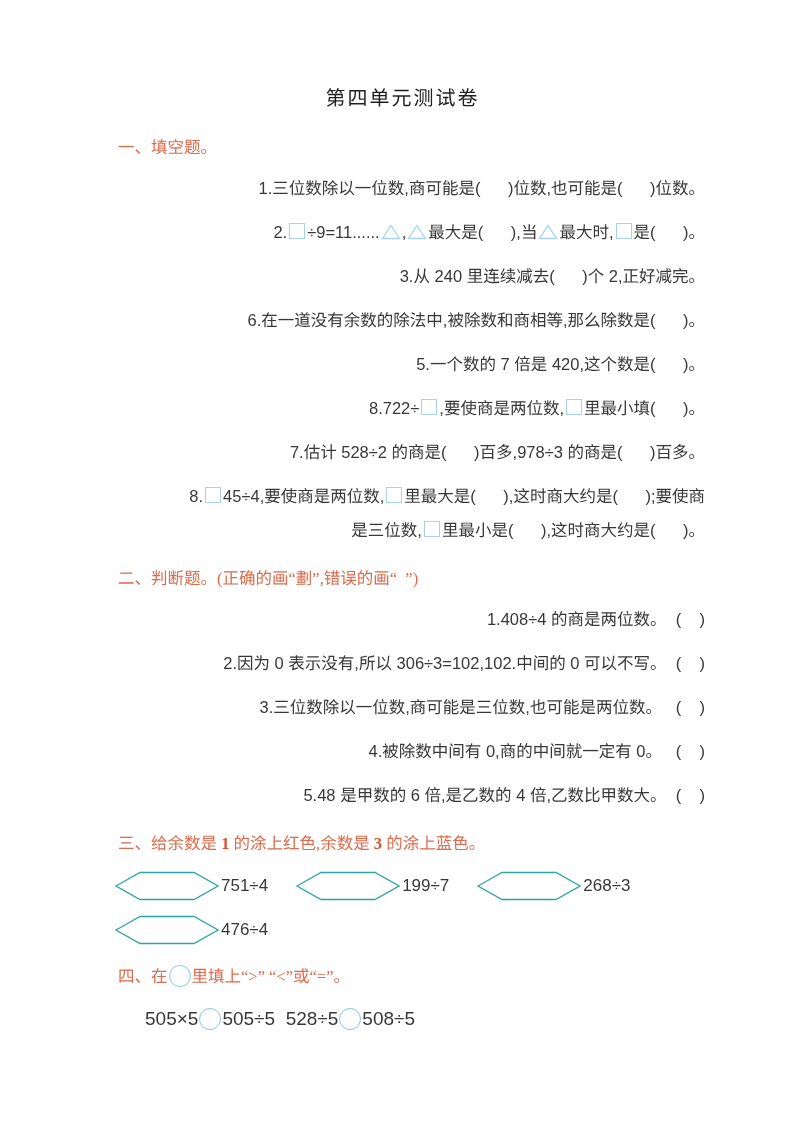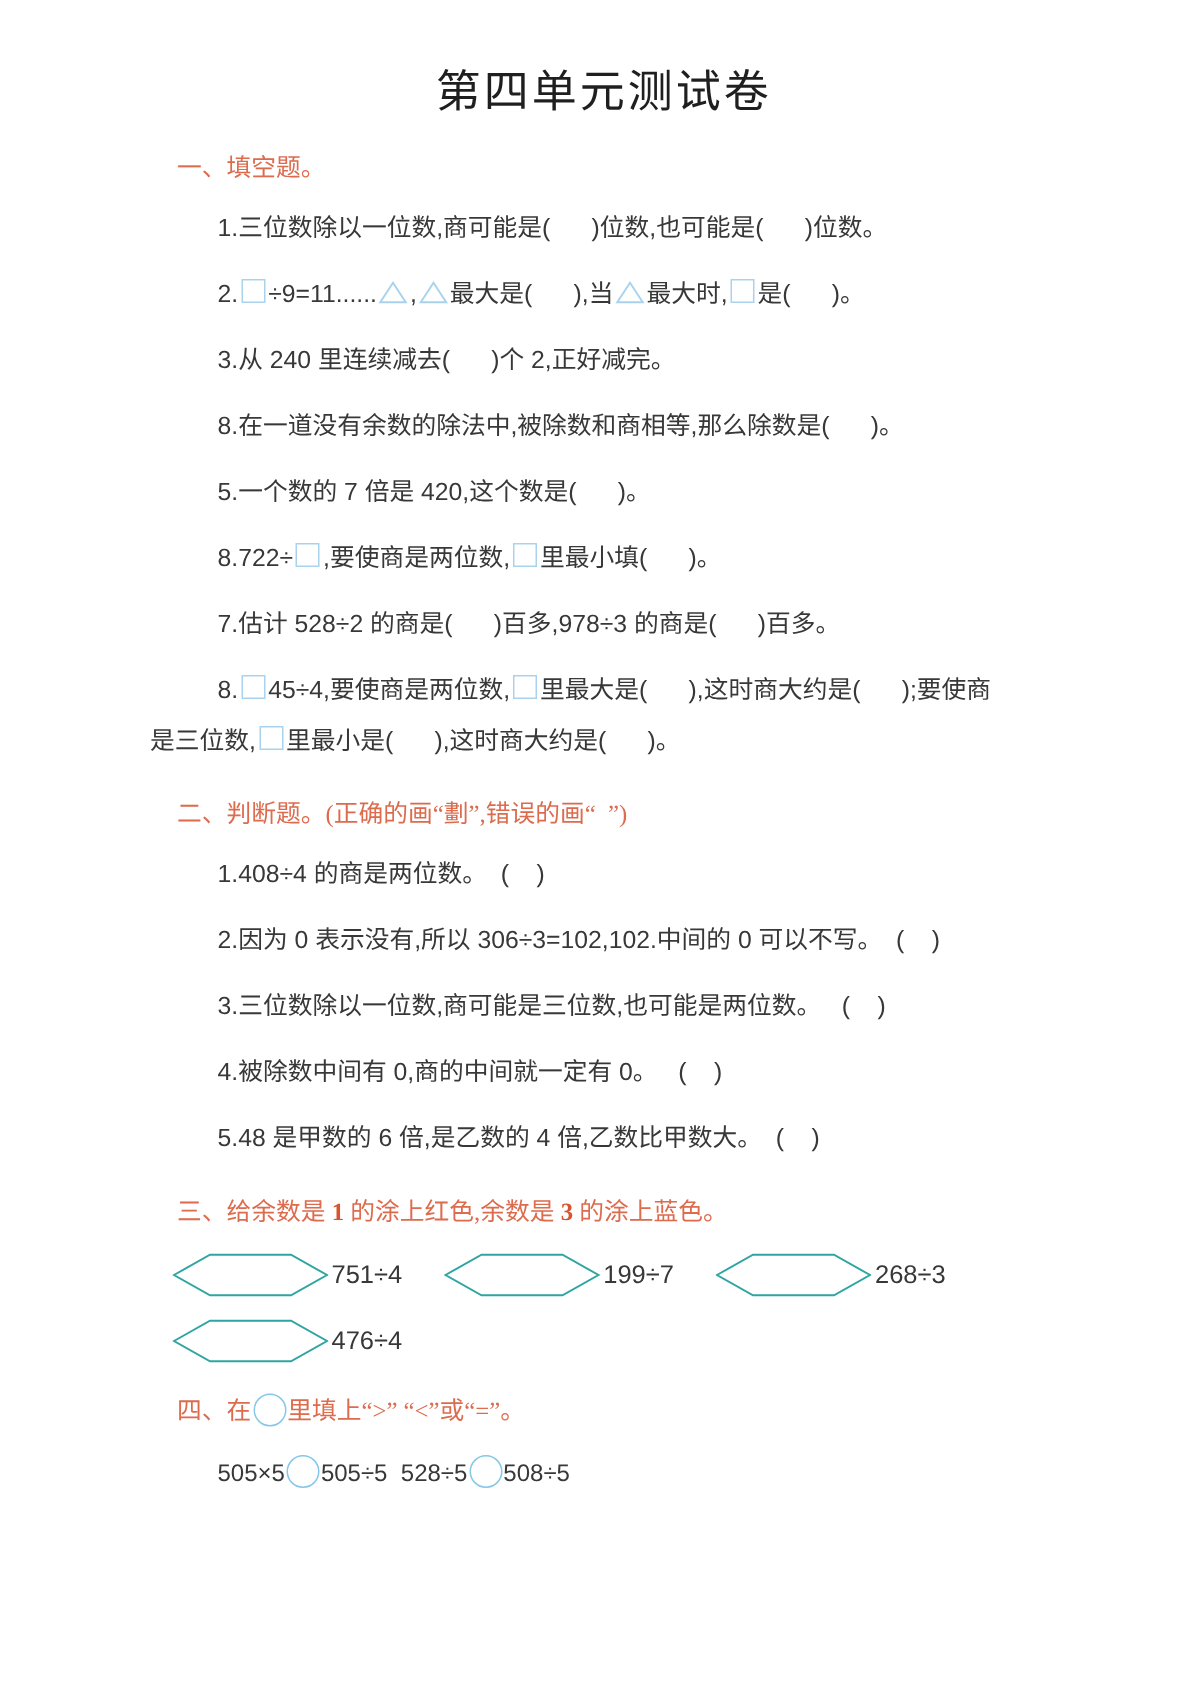--- a/index.html
+++ b/index.html
@@ -4,71 +4,71 @@
 <style>
   html,body{margin:0;padding:0;background:#ffffff;}
   .page{
     width:793px;height:1122px;box-sizing:border-box;
     background:#ffffff;color:#383838;
     font-family:"Liberation Sans","DejaVu Sans",sans-serif;
     padding:0 88px 0 100px;overflow:hidden;position:relative;
   }
   .title{
     font-family:"Liberation Serif","DejaVu Serif",serif;
-    font-size:30px;line-height:36px;font-weight:500;color:#1f1f1f;
-    text-align:center;padding-top:44px;letter-spacing:2px;
+    font-size:20px;line-height:36px;font-weight:500;color:#1f1f1f;
+    text-align:center;padding-top:80px;letter-spacing:2px;
   }
   .sec-heading{
     color:#dd6c4e;font-size:16.5px;line-height:26px;
     margin:19px 0 0 18px;white-space:pre-wrap;font-weight:500;font-family:Liberation Serif, serif;
   }
   .sec-heading .bold-run{font-weight:700;color:#d8542e;}
   .question{
     font-size:16.5px;line-height:34px;margin:10px 0 0 0;
-    padding-left:45px;white-space:pre-wrap;
+    padding-left:45px;white-space:pre-wrap;text-align:right;
   }
   .question.q-wrap{padding-left:0;text-indent:45px;}
   .sh-sq{
     display:inline-block;width:14px;height:14px;background:#fff;
     border:1.5px solid #a9d3ec;vertical-align:-1px;margin:0 2px;
   }
   .sh-tr{vertical-align:-2px;margin:0 1px;}
   .sh-tr polygon{fill:#ffffff;stroke:#a9d3ec;stroke-width:1.3;}
   .sh-ci{
     display:inline-block;width:20px;height:20px;background:#fff;
     border:1.5px solid #86c7e8;border-radius:50%;vertical-align:-5px;margin:0 1px;
   }
   .hex-row{display:flex;align-items:center;gap:28px;margin:14px 0 0 15px;}
   .hex-item{display:flex;align-items:center;}
   .hex-svg{display:block;}
   .hex-svg polygon{fill:#ffffff;stroke:#2fa5a2;stroke-width:1.3;}
   .expr{font-size:17px;line-height:30px;margin-left:2px;white-space:pre;}
   .compare-row{
-    font-size:16px;line-height:34px;margin:12px 0 0 0;
+    font-size:19px;line-height:34px;margin:12px 0 0 0;
     padding-left:45px;white-space:pre-wrap;
   }
 </style>
 </head>
 <body>
 
 <div class="page">
 
   <div class="title">第四单元测试卷</div>
 
   <div class="sec-heading"><span class="run">一、填空题。</span></div>
   <div class="question"><span class="run">1.三位数除以一位数,商可能是(      )位数,也可能是(      )位数。</span></div>
   <div class="question"><span class="run">2.</span><span class="sh-sq"></span><span class="run">÷9=11......</span><svg class="sh-tr" width="20" height="17">
         <polygon points="10,2.5 18.5,15.5 1.5,15.5"></polygon>
       </svg><span class="run">,</span><svg class="sh-tr" width="20" height="17">
         <polygon points="10,2.5 18.5,15.5 1.5,15.5"></polygon>
       </svg><span class="run">最大是(      ),当</span><svg class="sh-tr" width="20" height="17">
         <polygon points="10,2.5 18.5,15.5 1.5,15.5"></polygon>
       </svg><span class="run">最大时,</span><span class="sh-sq"></span><span class="run">是(      )。</span></div>
   <div class="question"><span class="run">3.从 240 里连续减去(      )个 2,正好减完。</span></div>
-  <div class="question"><span class="run">8.在一道没有余数的除法中,被除数和商相等,那么除数是(      )。</span></div>
+  <div class="question"><span class="run">6.在一道没有余数的除法中,被除数和商相等,那么除数是(      )。</span></div>
   <div class="question"><span class="run">5.一个数的 7 倍是 420,这个数是(      )。</span></div>
   <div class="question"><span class="run">8.722÷</span><span class="sh-sq"></span><span class="run">,要使商是两位数,</span><span class="sh-sq"></span><span class="run">里最小填(      )。</span></div>
   <div class="question"><span class="run">7.估计 528÷2 的商是(      )百多,978÷3 的商是(      )百多。</span></div>
   <div class="question q-wrap"><span class="run">8.</span><span class="sh-sq"></span><span class="run">45÷4,要使商是两位数,</span><span class="sh-sq"></span><span class="run">里最大是(      ),这时商大约是(      );要使商
 是三位数,</span><span class="sh-sq"></span><span class="run">里最小是(      ),这时商大约是(      )。</span></div>
 
   <div class="sec-heading"><span class="run">二、判断题。(正确的画“劃”,错误的画“  ”)</span></div>
   <div class="question"><span class="run">1.408÷4 的商是两位数。  (    )</span></div>
   <div class="question"><span class="run">2.因为 0 表示没有,所以 306÷3=102,102.中间的 0 可以不写。  (    )</span></div>
   <div class="question"><span class="run">3.三位数除以一位数,商可能是三位数,也可能是两位数。   (    )</span></div>

